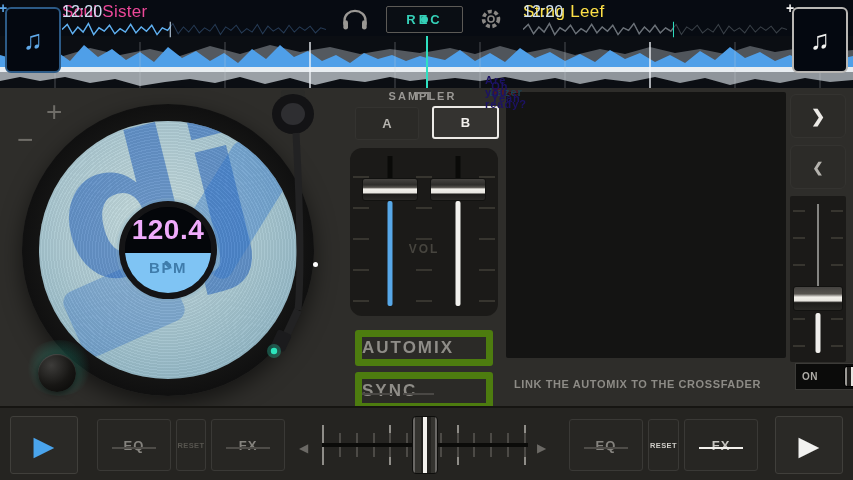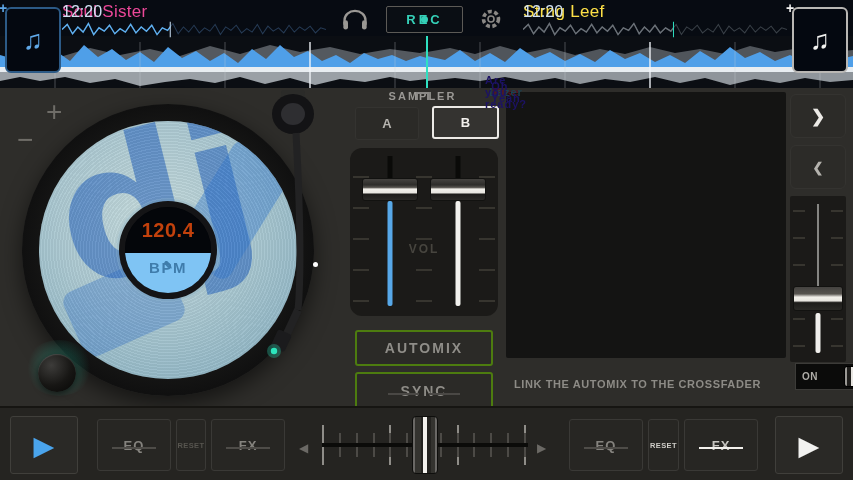--- a/index.html
+++ b/index.html
@@ -47,21 +47,21 @@
            background:radial-gradient(circle at 44% 38%, #c5dadb 0%, #abc8d1 45%, #95b9c7 75%, #8ab0bf 100%);}
   .art-dj{left:18px;top:-28px;font-size:185px;font-weight:bold;color:rgba(35,96,188,.55);transform:rotate(-14deg);font-family:"DejaVu Sans",sans-serif;}
   .art-blob1{left:160px;top:24px;width:66px;height:130px;background:rgba(48,118,208,.42);border-radius:10px;transform:rotate(32deg);}
   .art-blob2{left:30px;top:150px;width:110px;height:70px;background:rgba(42,108,200,.35);border-radius:12px;transform:rotate(-24deg);}
   .art-grooves{left:0;top:0;right:0;bottom:0;border-radius:50%;
            background:repeating-radial-gradient(circle at 50% 50%, rgba(255,255,255,.05) 0 1px, rgba(0,0,0,.045) 1px 3px);}
   .bpm-wrap{left:50%;top:50%;transform:translate(-50%,-50%);width:98px;height:98px;border-radius:50%;
            border:6px solid #141416;overflow:hidden;background:#04060a;cursor:pointer;
            box-shadow:0 0 0 3px rgba(130,170,190,.28);}
   .bpm-top{left:0;top:0;width:100%;height:54%;background:#04060a;display:flex;align-items:center;justify-content:center;}
-  .bpm-value{position:relative;color:#c2410c;font-size:20px;font-weight:bold;letter-spacing:.5px;}
+  .bpm-value{position:relative;color:#f0abfc;font-size:28px;font-weight:bold;letter-spacing:.5px;}
   .bpm-bottom{left:0;top:54%;width:100%;height:46%;background:#7fc4f4;display:flex;align-items:flex-start;justify-content:center;gap:4px;padding-top:6px;}
   .bpm-edit{position:relative;color:#3f7cab;font-size:11px;font-weight:bold;}
   .bpm-label{position:relative;color:#3f7cab;font-size:15px;font-weight:bold;letter-spacing:1.5px;}
   .bpm-dot{right:-4px;top:54%;width:5px;height:5px;background:#fff;border-radius:50%;}
   .knob-glow{left:24px;top:252px;width:70px;height:56px;border-radius:50%;
            background:radial-gradient(circle, rgba(45,228,190,.38) 0%, rgba(45,228,190,0) 70%);}
   .deck-knob{left:38px;top:266px;width:38px;height:38px;border-radius:50%;cursor:pointer;
            background:radial-gradient(circle at 35% 30%, #3d3c3a 0%, #171614 55%, #060605 100%);
            box-shadow:0 2px 6px rgba(0,0,0,.6), inset 0 1px 1px rgba(255,255,255,.15);}
   .tonearm{left:243px;top:0;}
@@ -81,22 +81,22 @@
   .dash-l{left:3px;} .dash-m{left:66px;} .dash-r{right:3px;}
   .vol-label{left:0;top:94px;width:100%;text-align:center;font-size:12px;font-weight:bold;letter-spacing:2px;color:#47453f;}
   .vfader{top:0;width:60px;height:100%;cursor:pointer;}
   .vf-a{left:10px;} .vf-b{left:78px;}
   .vf-track-top{left:50%;transform:translateX(-50%);top:8px;width:5px;height:24px;background:#0a0a08;}
   .vf-handle{left:2px;top:30px;width:56px;height:23px;border-radius:3px;border:1px solid #121210;cursor:grab;
       background:linear-gradient(180deg,#454340 0%,#2e2d2a 28%,#56534e 40%,#f2f0ea 48%,#e8e6e0 66%,#1d1c1a 72%,#2a2926 100%);}
   .vf-line{left:50%;transform:translateX(-50%);top:53px;bottom:10px;width:5px;border-radius:2px;}
   .vf-a .vf-line{background:#57a8e8;}
   .vf-b .vf-line{background:#f2f1ee;}
-  .mix-btn{left:15px;width:138px;background:#2b2a27;border:2px solid #4d7c0f;border-radius:3px;cursor:pointer;
-      display:flex;flex-direction:column;align-items:center;justify-content:center;color:#8f8d88;font-size:14px;font-weight:bold;letter-spacing:2px;}
+  .mix-btn{left:15px;width:138px;background:#2b2a27;border:7px solid #4d7c0f;border-radius:3px;cursor:pointer;
+      display:flex;flex-direction:column;justify-content:center;color:#8f8d88;font-size:17px;font-weight:bold;letter-spacing:2px;}
   .automix{top:242px;height:36px;}
   .sync{top:284px;height:38px;}
   .sync-dashes{position:relative;width:72px;height:2px;margin-top:5px;
       background:linear-gradient(90deg,#4a4845 0 31px,transparent 31px 41px,#4a4845 41px 72px);}
 
   
   .pad-grid{left:506px;top:4px;width:280px;height:266px;background:#141413;border-radius:2px;
       display:grid;grid-template-columns:1fr 1fr;grid-template-rows:1fr 1fr;gap:6px;padding:4px;position:absolute;}
   .pad{position:relative;border-radius:5px;display:flex;align-items:center;justify-content:center;cursor:pointer;}
   .pad-label{position:relative;font-size:11px;font-weight:bold;letter-spacing:1px;}

